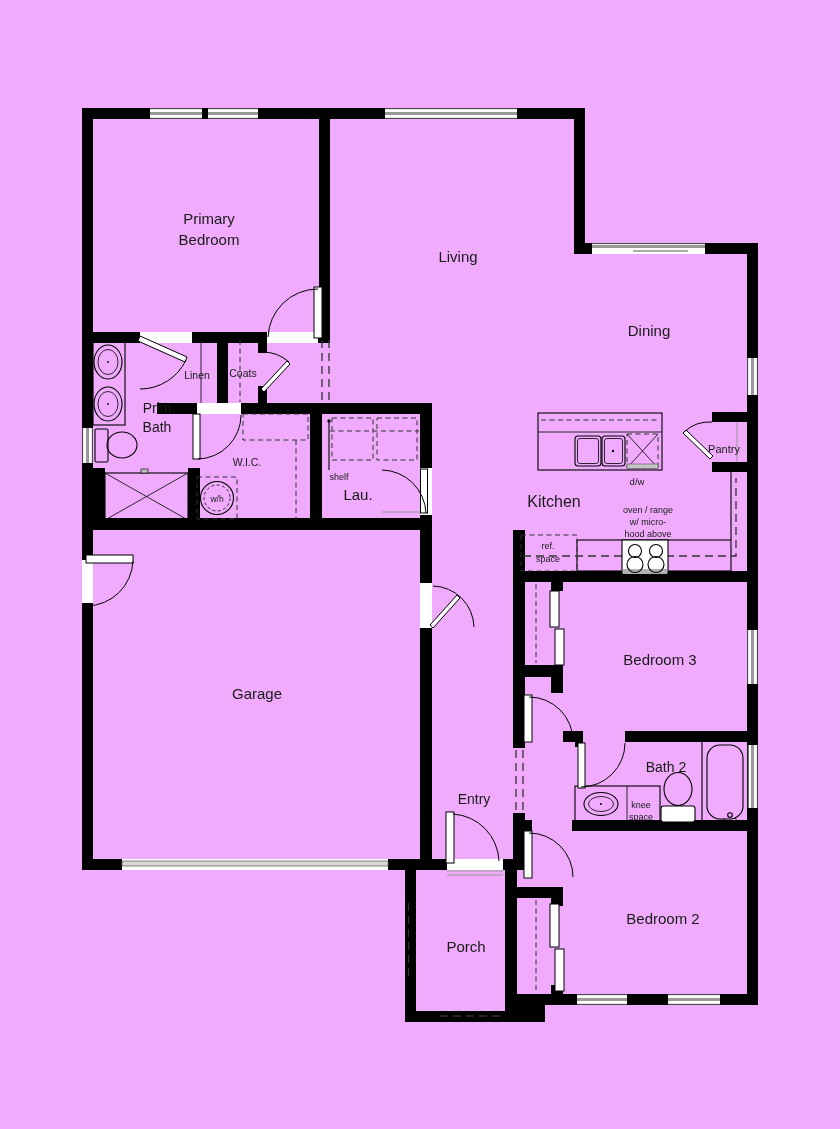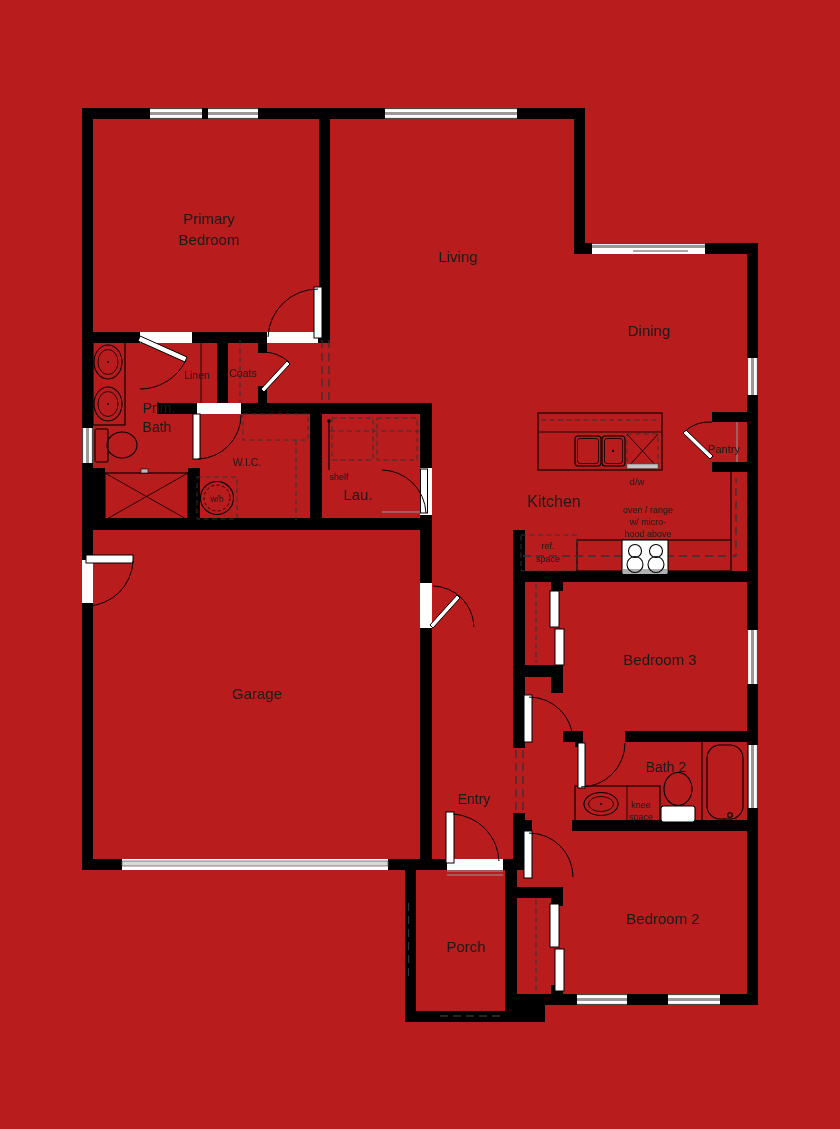--- a/index.html
+++ b/index.html
@@ -1,16 +1,16 @@
 <!DOCTYPE html>
 <html><head>
 <meta charset="utf-8">
 <style>
   html,body{margin:0;padding:0;background:#ffffff;}
-  .page{width:840px;height:1129px;position:relative;background:#b91c1c;overflow:hidden;}
+  .page{width:840px;height:1129px;position:relative;background:#f0abfc;overflow:hidden;}
   svg{display:block;}
   text{font-family:"Liberation Sans","DejaVu Sans",sans-serif;fill:#1a1a1a;}
   .room-lg{font-size:15px;}
   .room-xl{font-size:16px;}
   .room-md{font-size:14px;}
   .room-sm{font-size:10.5px;}
   .room-pantry{font-size:11px;}
   .note{font-size:9px;}
   .note-dw{font-size:9.5px;}
   .note-wh{font-size:8.5px;}

